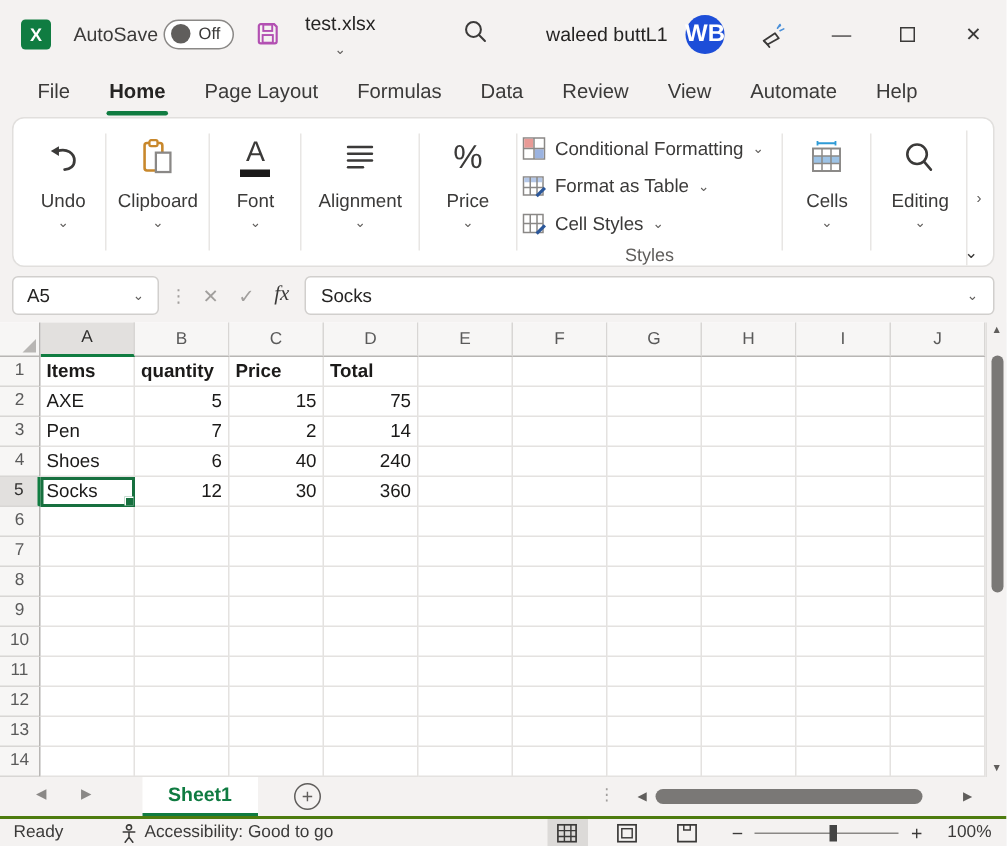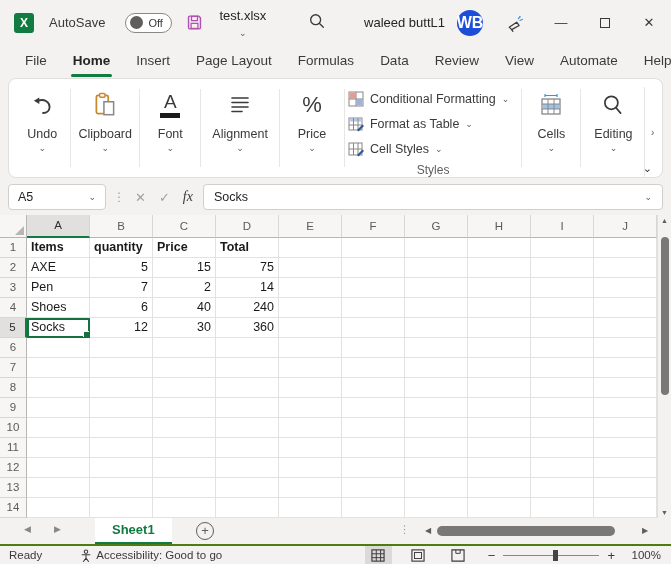--- a/index.html
+++ b/index.html
@@ -6,21 +6,21 @@
   html,body { width:671px; height:564px; overflow:hidden; }
   body {
     font-family: "Liberation Sans", sans-serif;
     background:#f4f2f1; color:#3b3a39; position:relative; font-size:13px;
   }
   
   .titlebar { height:45px; display:flex; align-items:center; position:relative; }
   .excel-logo { width:20px; height:20px; margin-left:14px; background:#107C41; border-radius:3px;
     color:#fff; font-weight:bold; font-size:12px; display:flex; align-items:center; justify-content:center; }
   .autosave-label { margin-left:15px; font-size:13px; color:#3b3a39; }
-  .autosave-toggle { margin-left:20px; width:47px; height:20px; border:1px solid #8a8886; border-radius:10px;
+  .autosave-toggle { margin-left:4px; width:47px; height:20px; border:1px solid #8a8886; border-radius:10px;
     background:#fff; display:flex; align-items:center; padding:0 4px; gap:5px; cursor:pointer; }
   .toggle-knob { width:13px; height:13px; border-radius:50%; background:#605e5c; }
   .toggle-state { font-size:11px; color:#3b3a39; }
   .save-btn { margin-left:14px; display:flex; align-items:center; }
   .filename { margin-left:16px; font-size:13px; color:#252423; display:flex; align-items:center; gap:5px;flex-direction:column; }
   .chev { font-size:9px; color:#605e5c; }
   .search-btn { position:absolute; left:308px; top:12px; }
   .titlebar-right { margin-left:auto; display:flex; align-items:center; }
   .user-name { font-size:13px; color:#252423; margin-right:12px; }
   .avatar { width:26px; height:26px; border-radius:50%; background:#1d4ed8; color:#fff;
@@ -170,21 +170,20 @@
         <span class="maxbox"></span>
       </span>
     <span class="winbtn">✕</span>
   </div>
 </div>
 
 <div class="tabrow">
   <div id="tabs" style="display:flex;">
       <div class="tab">File</div>
       <div class="tab active">Home</div>
-      <div class="tab">Insert</div>
       <div class="tab">Page Layout</div>
       <div class="tab">Formulas</div>
       <div class="tab">Data</div>
       <div class="tab">Review</div>
       <div class="tab">View</div>
       <div class="tab">Automate</div>
       <div class="tab">Help</div>
     </div>
 
 </div>

